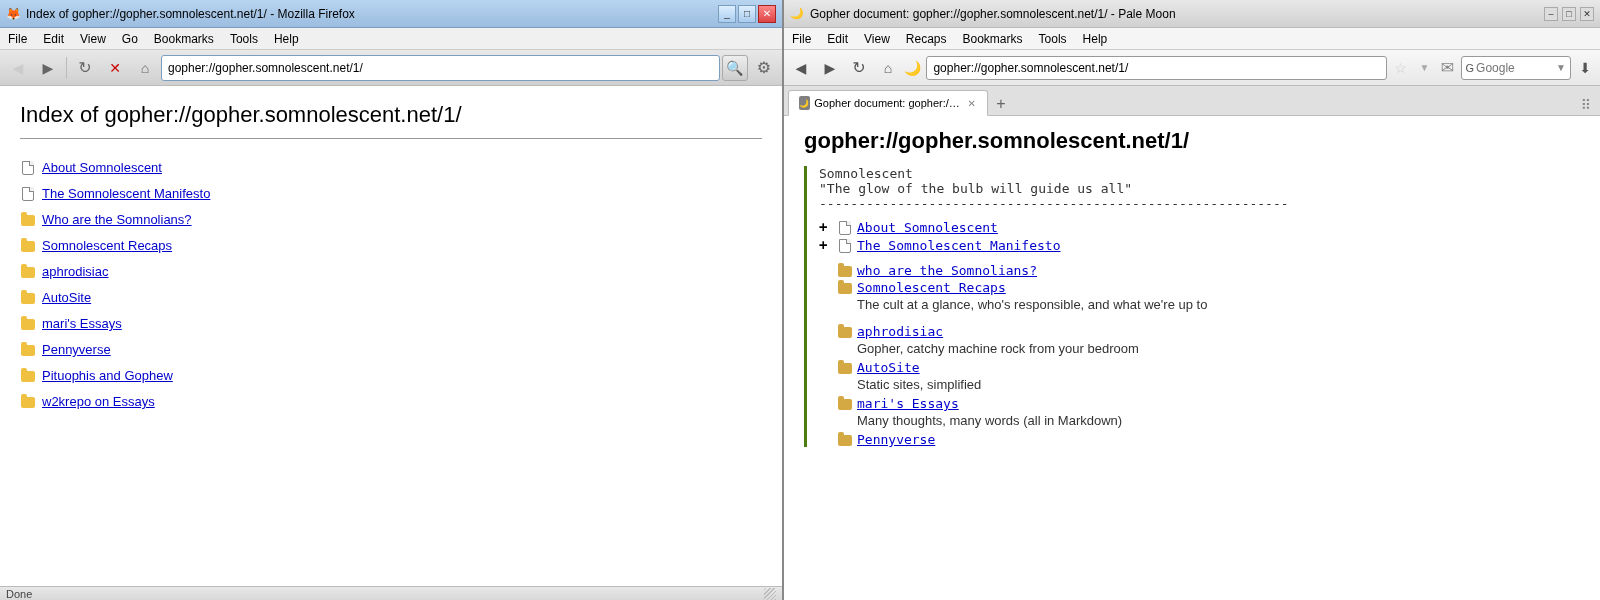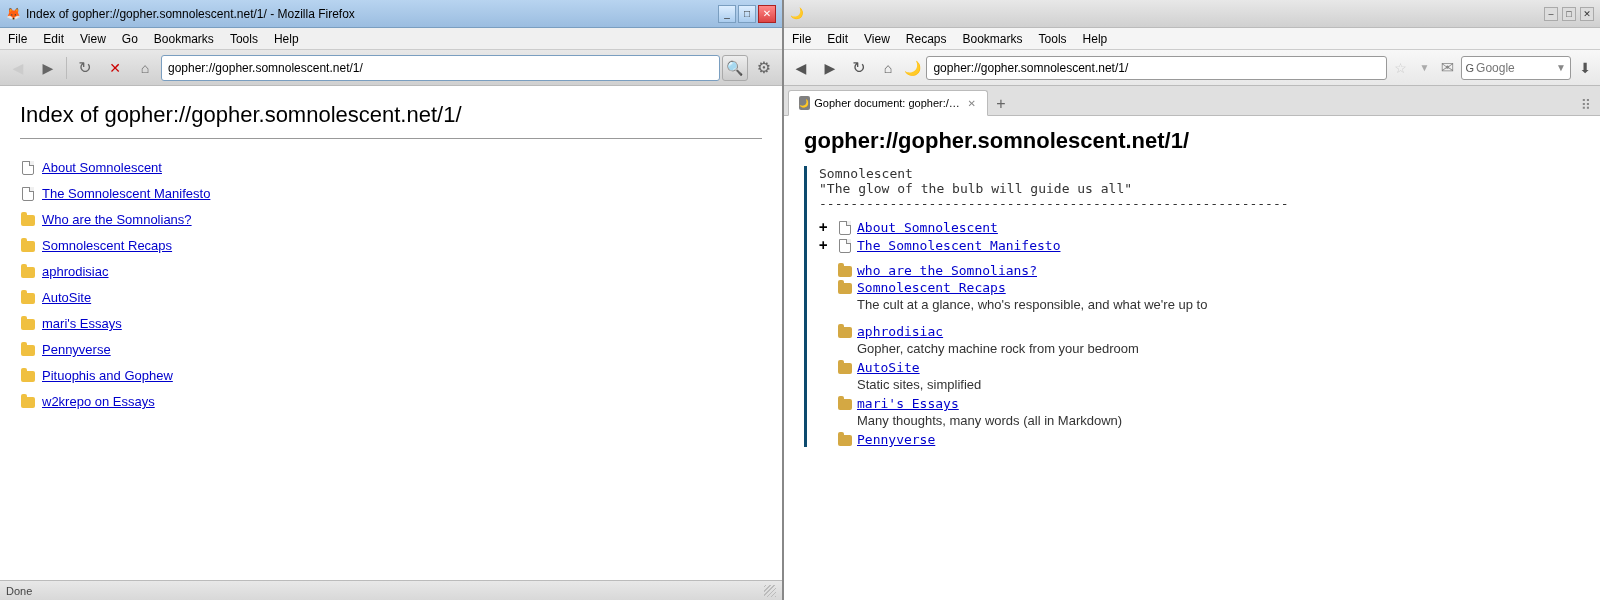--- a/index.html
+++ b/index.html
@@ -169,21 +169,21 @@
       border-bottom: 1px solid #888;
     }
     .ff-link {
       color: #0000cc;
       text-decoration: underline;
       cursor: pointer;
       font-size: 13px;
     }
 
     .ff-statusbar {
-      height: 20px;
+      height: 14px;
       background: linear-gradient(to bottom, #e8e8e8, #d8d8d8);
       border-top: 1px solid #bbb;
       display: flex;
       align-items: center;
       padding: 4px 6px;
       font-size: 11px;
       color: #444;
     }
     .ff-status-right {
       margin-left: auto;
@@ -392,21 +392,21 @@
       font-size: 13px;
     }
     .pm-page-title {
       font-size: 22px;
       font-weight: bold;
       color: #000;
       margin-bottom: 12px;
       font-family: Arial, sans-serif;
     }
     .pm-content-inner {
-      border-left: 3px solid #0c4a6e;
+      border-left: 3px solid #4d7c0f;
       padding-left: 12px;
     }
     .pm-header-text {
       font-family: monospace;
       font-size: 13px;
       color: #333;
       white-space: pre;
     }
     .pm-divider {
       color: #333;
@@ -590,20 +590,21 @@
     <div class="ff-status-right">
       <div class="ff-resize-grip"></div>
     </div>
   </div>
 </div>
 
 <div class="palemoon-panel">
 
   <div class="pm-titlebar">
     <span style="width:16px; font-size:11px;">🌙</span>
+    <span class="pm-title-text">Gopher document: gopher://gopher.somnolescent.net/1/ - Pale Moon</span>
     <div class="pm-window-controls">
       <div class="pm-btn">–</div>
       <div class="pm-btn">□</div>
       <div class="pm-btn close">✕</div>
     </div>
   </div>
 
   <div class="pm-menubar">
     <span class="pm-menu-item">File</span>
     <span class="pm-menu-item">Edit</span>

